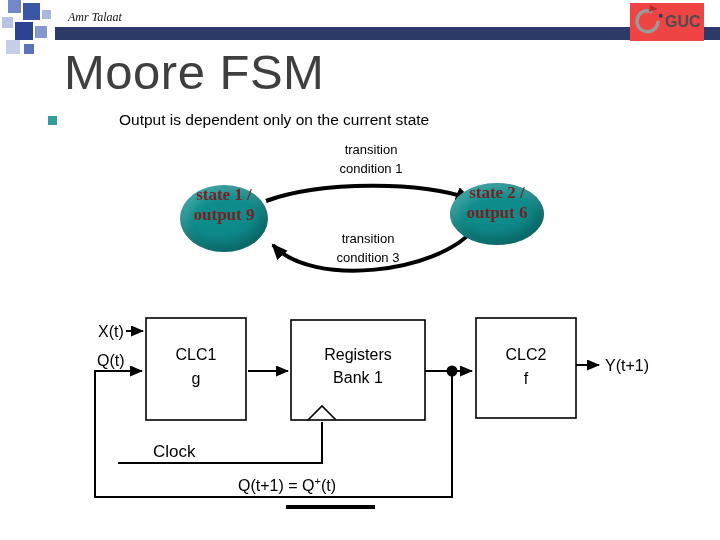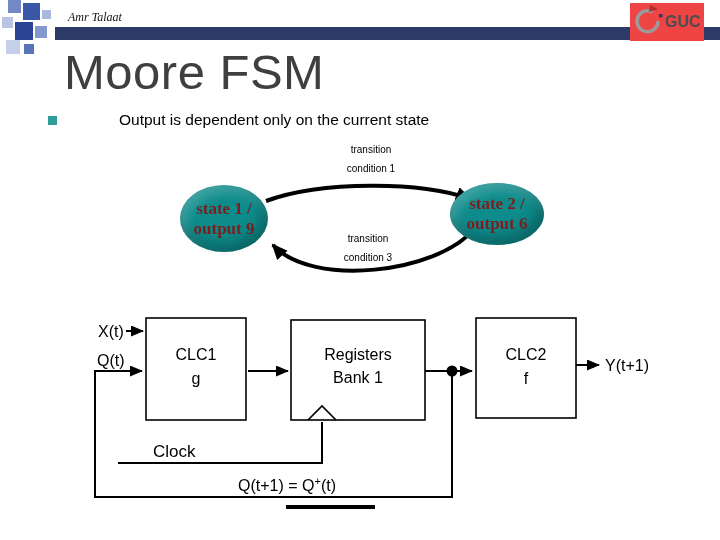--- a/index.html
+++ b/index.html
@@ -46,29 +46,29 @@
   .thin  { stroke:#000; stroke-width:1.6; fill:none; }
   .box   { fill:#fff; stroke:#000; stroke-width:1.6; }
   .lbl   { font-family:"Liberation Sans", sans-serif; font-size:16px; fill:#000; }
   .lbl17 { font-family:"Liberation Sans", sans-serif; font-size:17px; fill:#000; }
   .fsm-arrow { stroke:#000; stroke-width:4; fill:none; }
 
   .state {
     position:absolute; border-radius:50%;
     background:var(--state-fill,#0e8b8b);
     box-shadow: inset -5px -8px 14px rgba(0,0,0,.28), inset 5px 7px 12px rgba(255,255,255,.22);
-    display:flex; flex-direction:column; align-items:center; justify-content:center;
+    display:flex; flex-direction:column; align-items:center; justify-content:flex-start;
     font-family:"Liberation Serif", serif; font-weight:bold;
     font-size:17px; line-height:20px; color:var(--state-text,#7a1f1f);
     text-align:center;
   }
   .state1 { left:180px; top:185px; width:88px; height:67px; }
   .state2 { left:450px; top:183px; width:94px; height:62px; }
 
-  .cond { position:absolute; width:124px; text-align:center; font-size:10px; line-height:19px; color:#000; }
+  .cond { position:absolute; width:124px; text-align:center; font-size:13px; line-height:19px; color:#000; }
   .cond1 { left:309px; top:140px; }
   .cond2 { left:306px; top:229px; }
 </style>
 </head>
 <body>
 
 <div class="slide">
 
   <div class="mosaic">
     <div class="sq sq1"></div>

